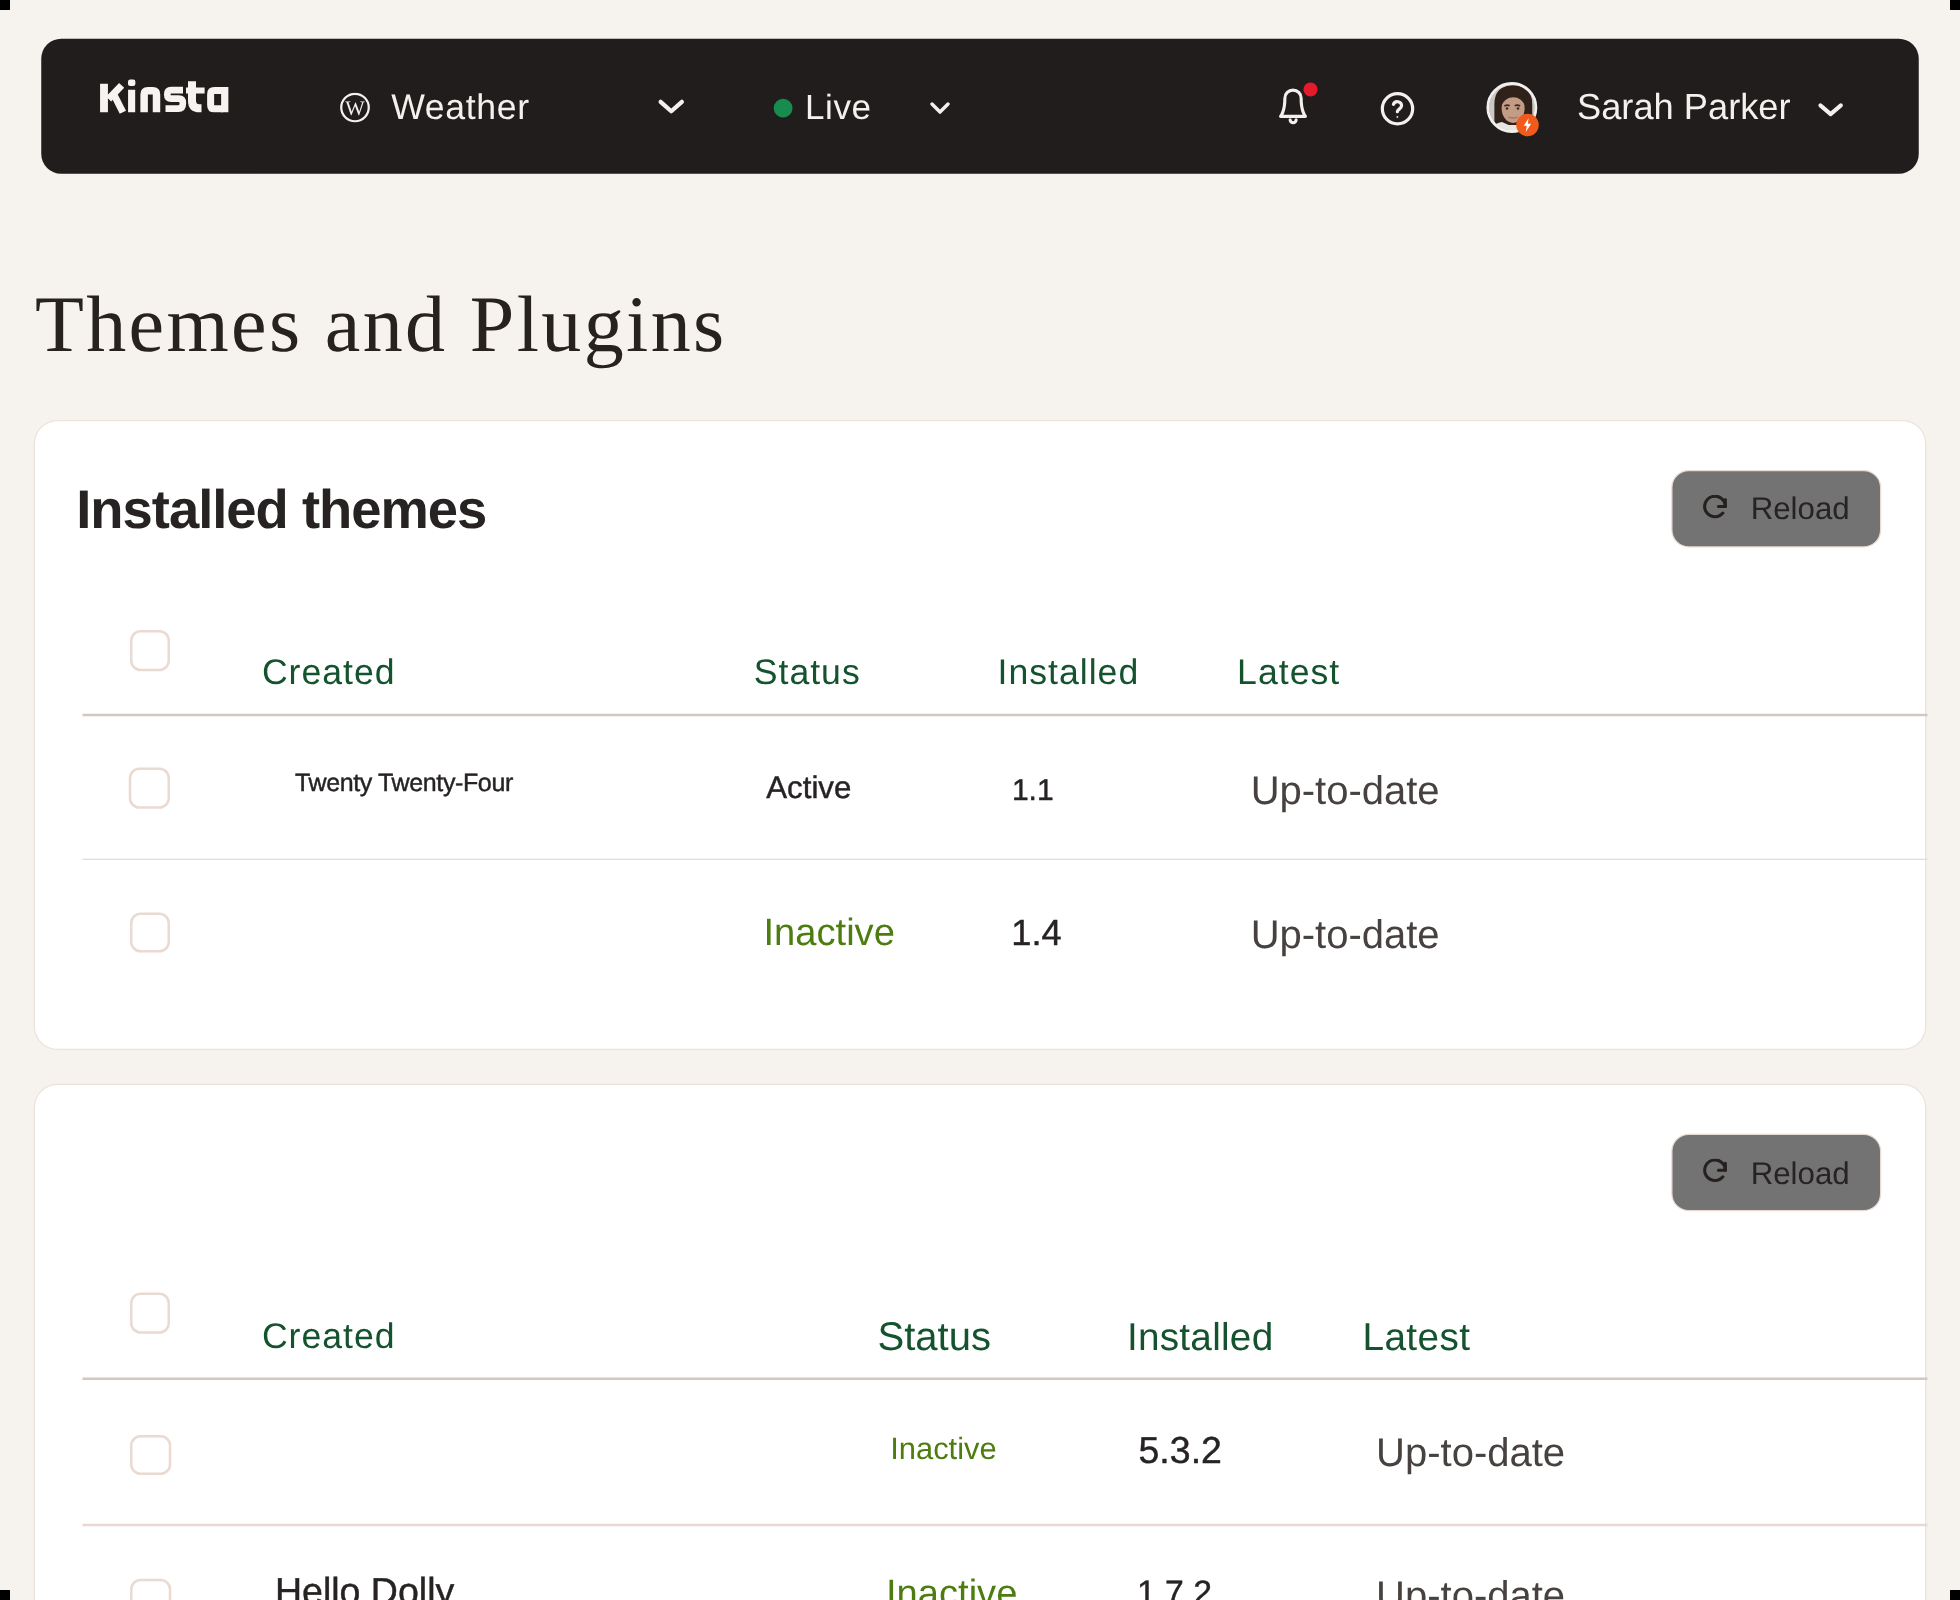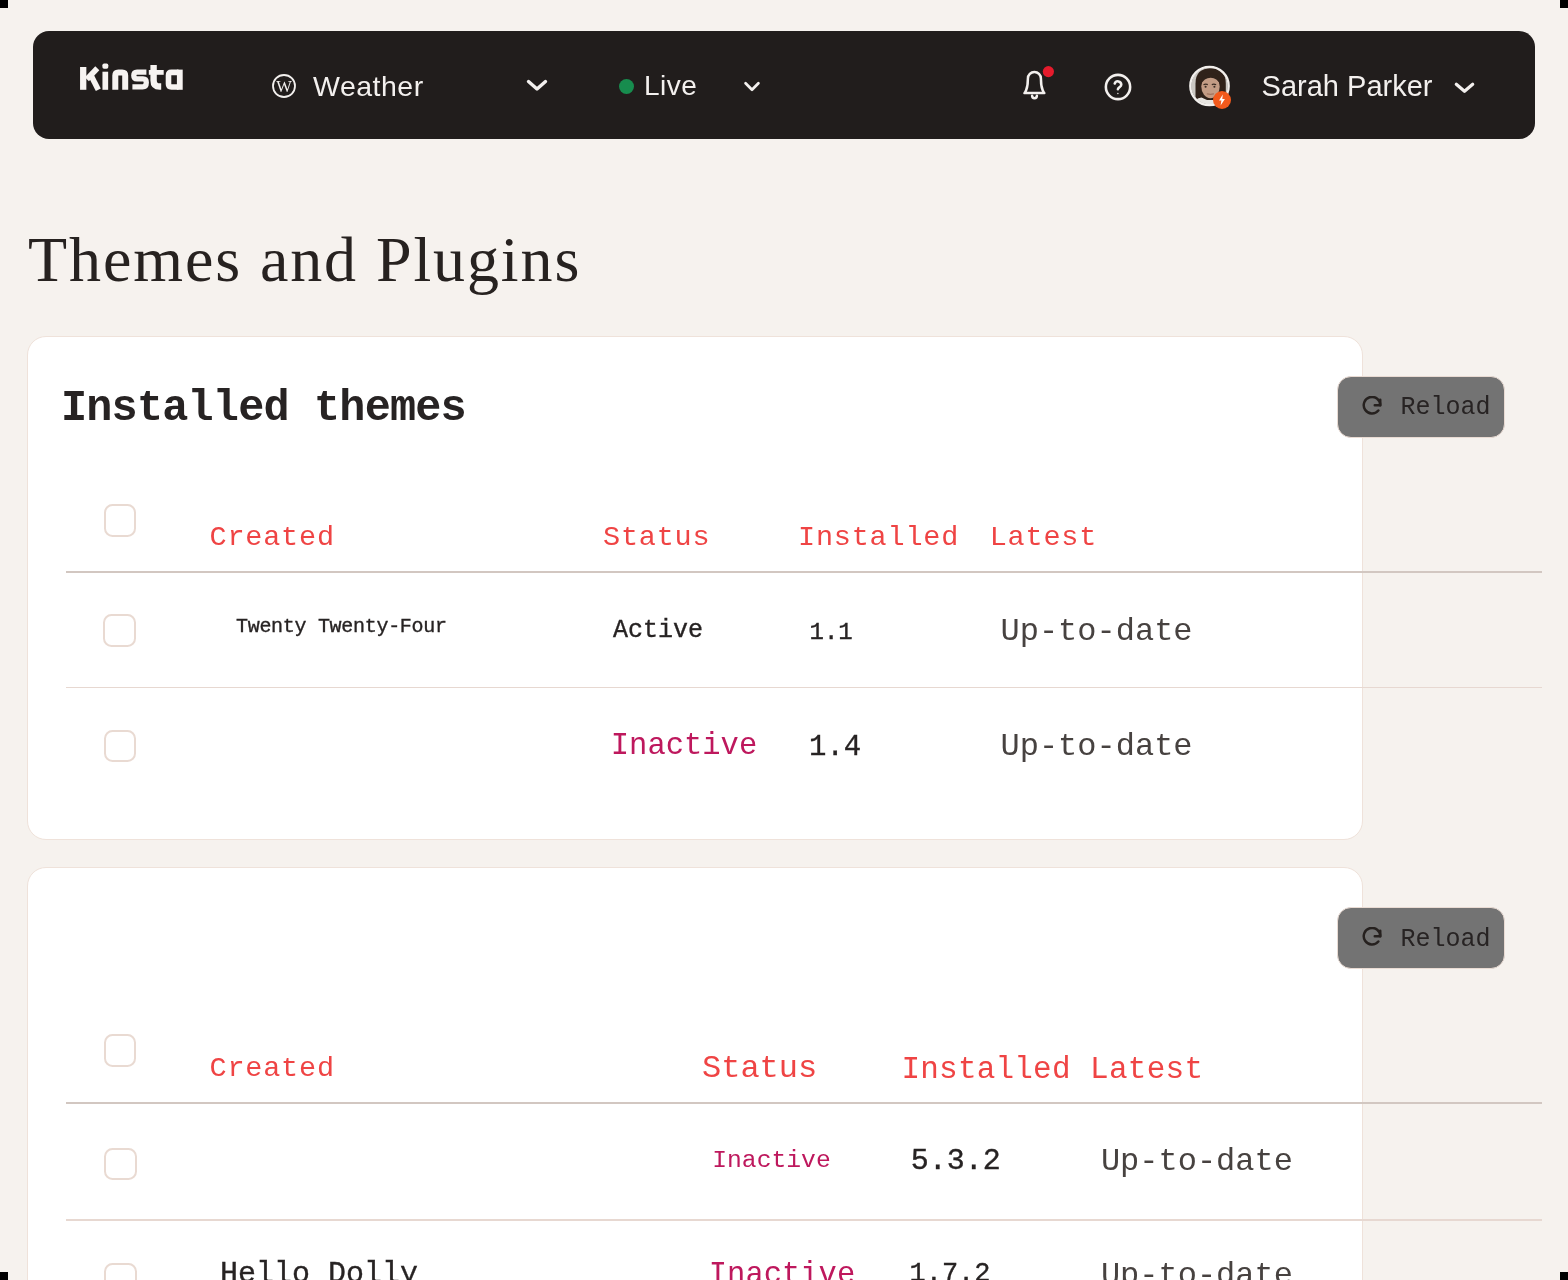--- a/index.html
+++ b/index.html
@@ -5,31 +5,31 @@
   * { margin:0; padding:0; box-sizing:border-box; }
   html,body { width:1568px; height:1280px; overflow:hidden; }
   body { background:#f6f2ee; font-family:"Liberation Sans", sans-serif; position:relative; }
   .abs { position:absolute; }
   .txt { position:absolute; white-space:nowrap; line-height:1; }
   .corner { position:absolute; width:8px; height:8px; background:#000; z-index:99; }
   
   #nav { position:absolute; left:33px; top:31px; width:1502px; height:108px; background:#211d1c; border-radius:16px; }
   .navtxt { color:#f3f0ee; }
   
-  .card { position:absolute; left:27px; width:1336px; background:#fff; border:1.5px solid #efe2da; border-radius:19px;font-family:Liberation Mono, monospace; }
+  .card { position:absolute; left:27px; width:1514px; background:#fff; border:1.5px solid #efe2da; border-radius:19px; }
   #card1 { top:336px; height:504px; }
   #card2 { top:867px; height:600px; }
   .sep { position:absolute; left:38px; width:1476px; }
   .sephdr { height:2px; background:#d2c7c1; }
   .seprow { height:1.5px; background:#e7d8d1; }
   .cb { position:absolute; width:32.5px; height:32.5px; background:#fff; border:2px solid #e9dad2; border-radius:8.5px; }
   .btn { position:absolute; width:168px; height:62px; border:1.5px solid #e9dbd3; border-radius:14px; background:#737373; }
-  .hdr { color:#ef4444; }
+  .hdr { color:#14532d; }
   .dark { color:#272323; }
-  .gray { color:#be185d; }
+  .gray { color:#4d7c0f; }
   .upd { color:#474240; }
   .med { -webkit-text-stroke:0.35px currentColor; }
 </style>
 </head>
 <body>
   <div class="corner" style="left:0;top:0"></div>
   <div class="corner" style="left:1560px;top:0"></div>
   <div class="corner" style="left:0;top:1272px"></div>
   <div class="corner" style="left:1560px;top:1272px"></div>
 

